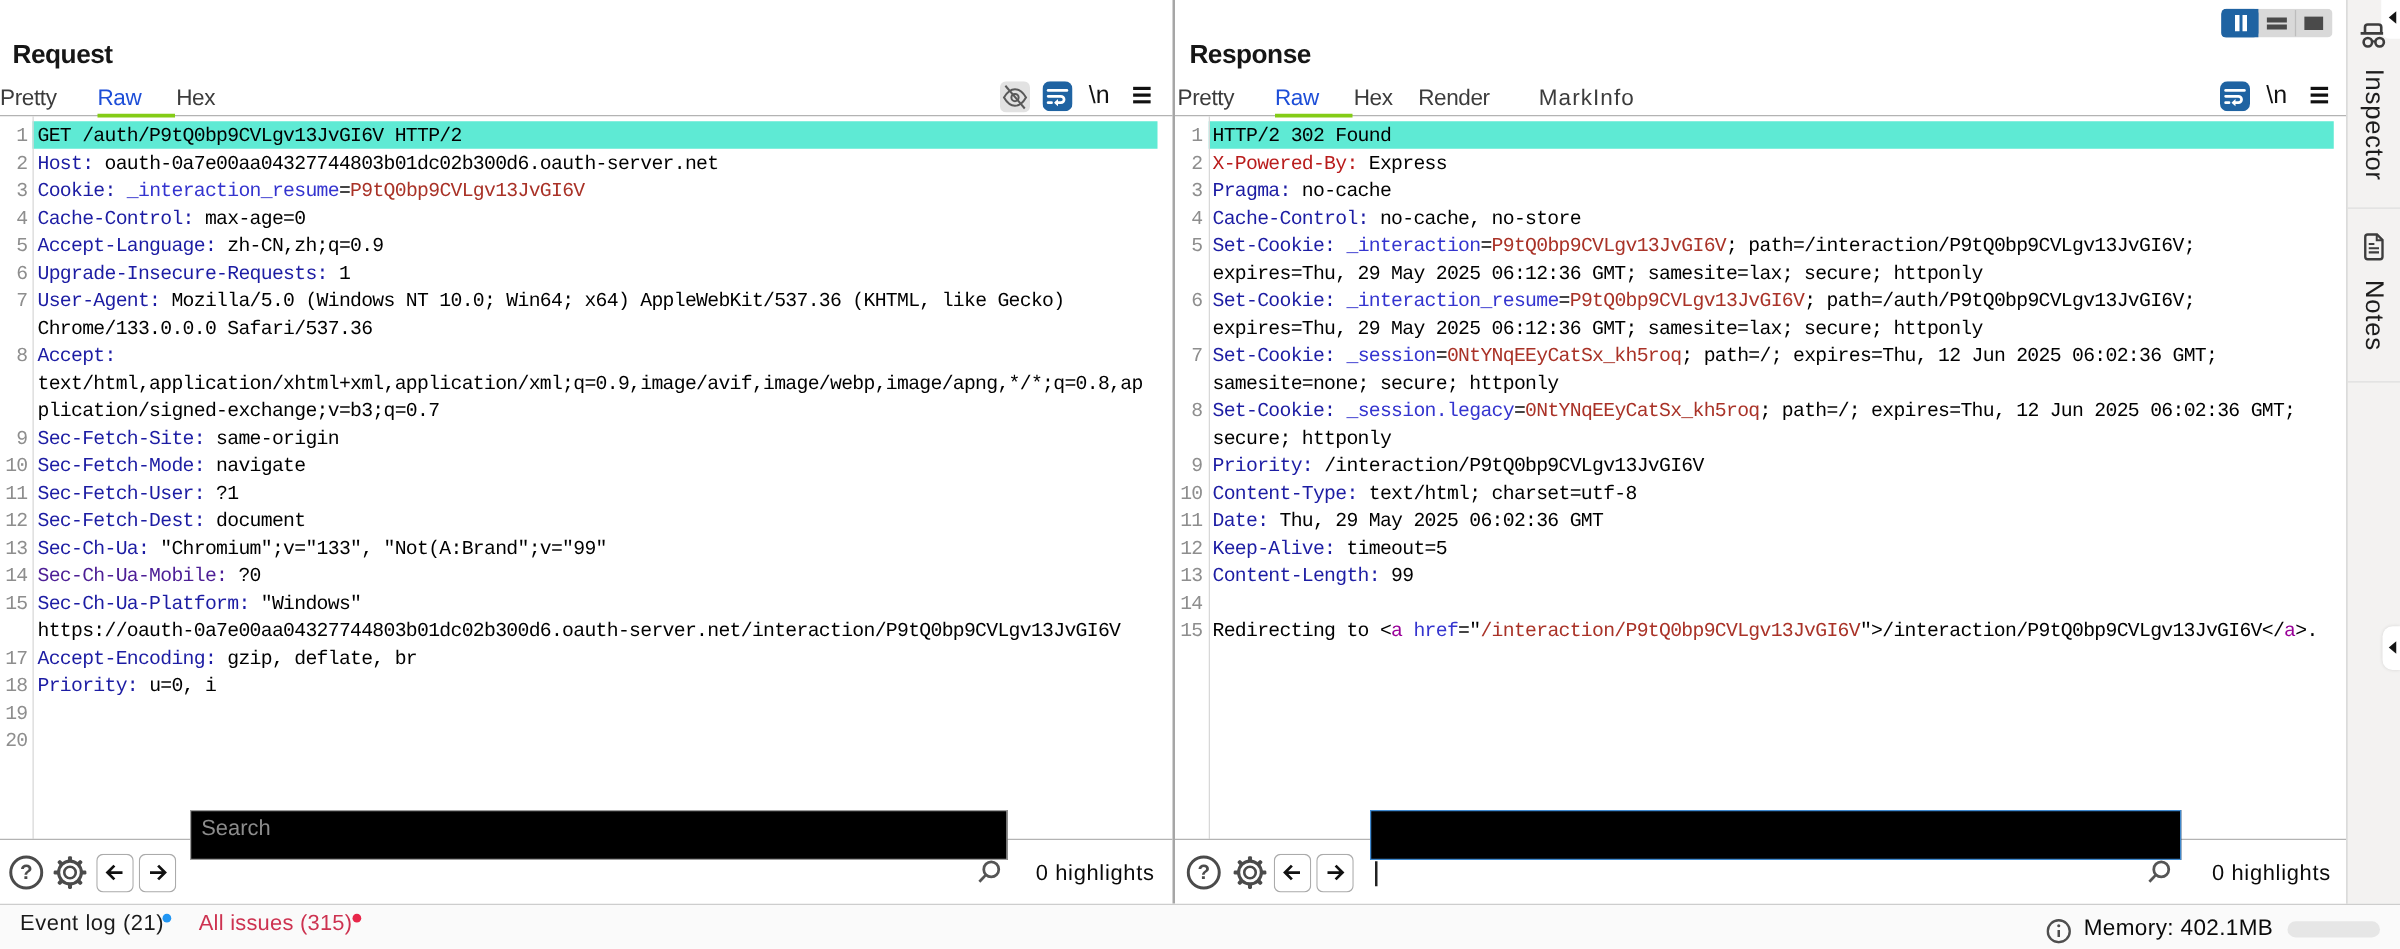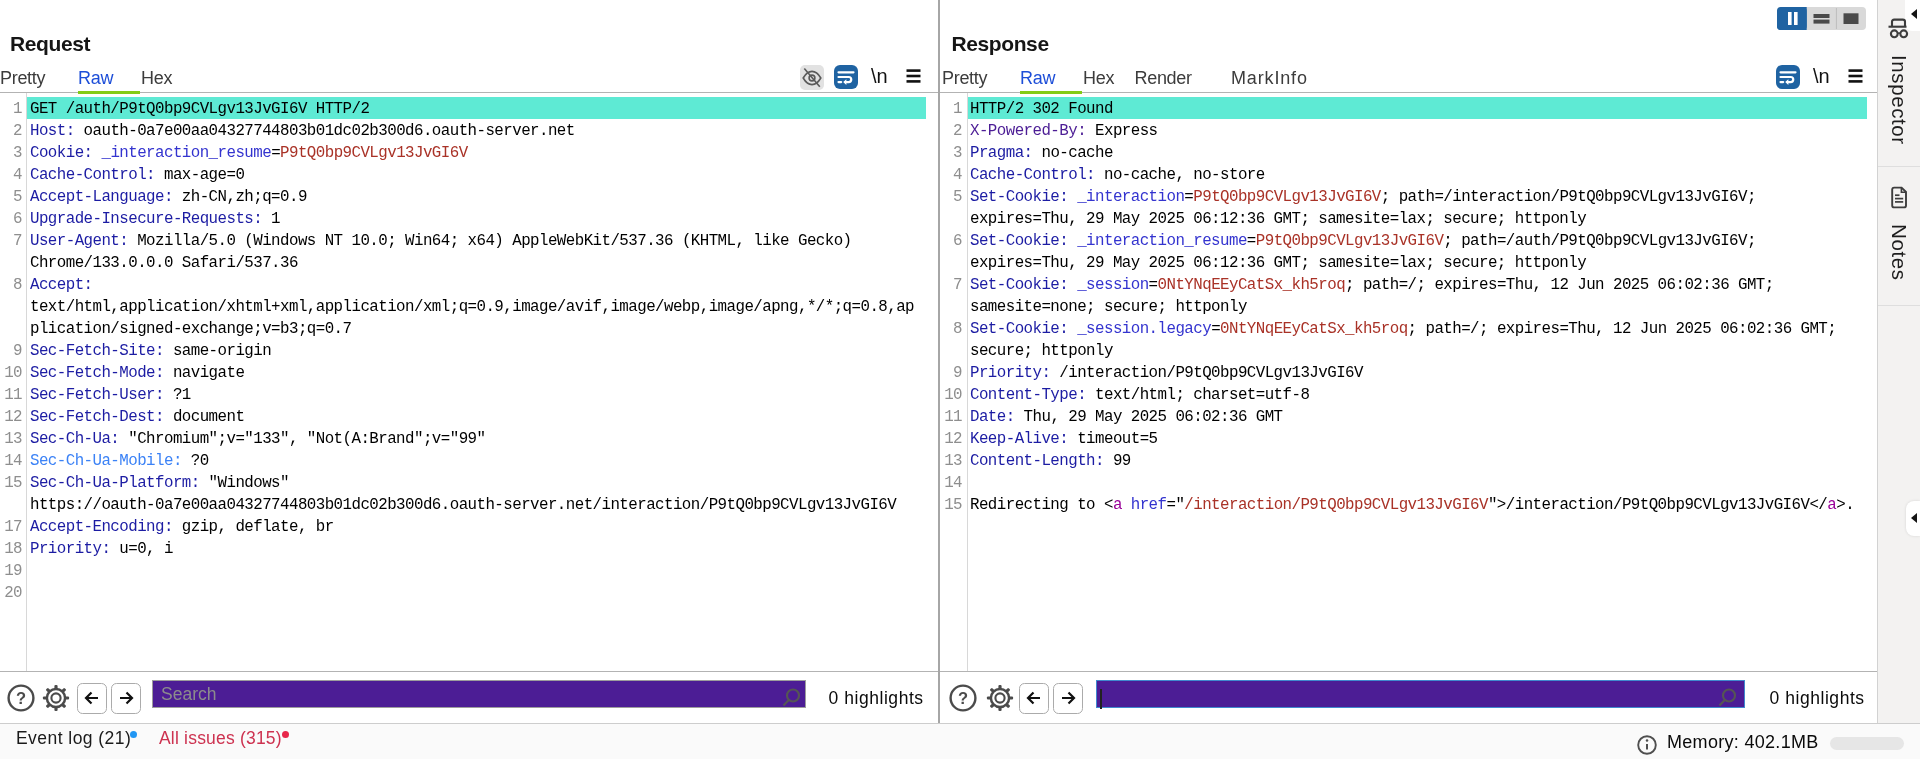--- a/index.html
+++ b/index.html
@@ -16,21 +16,21 @@
 .row{height:22px;line-height:24.6px;display:flex}
 .ln{font-weight:normal;color:#8e8e8e;text-align:right;flex:none;box-sizing:border-box}
 .tx{flex:none;box-sizing:border-box;color:#000}
 .hl .tx{background:#5eead4}
 .gut{position:absolute;width:1px;background:#d8d8d8}
 .req .ln{width:26px;padding-right:4px}
 .req .tx{width:900px;padding-left:4px}
 .resp .ln{width:27px;padding-right:4.5px}
 .resp .tx{width:900.5px;padding-left:3.5px}
 .botline{position:absolute;top:671px;height:1px;background:#b3b3b3}
-.sinput{position:absolute;top:680px;height:28px;background:#4c1d95;box-sizing:border-box}
+.sinput{position:absolute;top:648px;height:40px;background:#000000;box-sizing:border-box}
 .hlt{position:absolute;font-size:17.5px;color:#0a0a0a;letter-spacing:-0.2px}
 .vtext{position:absolute;writing-mode:vertical-rl;font-size:20.5px;color:#1d1d1d;letter-spacing:0.6px}
 </style></head>
 <body>
 
 <div class="panel" style="left:0;width:938px;height:724px">
 <div class="ptitle" style="left:10px">Request</div>
 <div class="tab" style="left:0px;width:77px">Pretty</div>
 <div class="tab sel" style="left:78px;width:62px">Raw</div>
 <div class="tab" style="left:141px;width:61px">Hex</div>
@@ -114,21 +114,21 @@
       <div class="row">
         <b class="ln">12</b>
         <span class="tx"><i style="color:#1c1ca3">Sec-Fetch-Dest:</i> document</span>
       </div>
       <div class="row">
         <b class="ln">13</b>
         <span class="tx"><i style="color:#1c1ca3">Sec-Ch-Ua:</i> "Chromium";v="133", "Not(A:Brand";v="99"</span>
       </div>
       <div class="row">
         <b class="ln">14</b>
-        <span class="tx"><i style="color:#3b82f6">Sec-Ch-Ua-Mobile:</i> ?0</span>
+        <span class="tx"><i style="color:#4c1d95">Sec-Ch-Ua-Mobile:</i> ?0</span>
       </div>
       <div class="row">
         <b class="ln">15</b>
         <span class="tx"><i style="color:#1c1ca3">Sec-Ch-Ua-Platform:</i> "Windows"</span>
       </div>
       <div class="row">
         <b class="ln"></b>
         <span class="tx">https://oauth-0a7e00aa04327744803b01dc02b300d6.oauth-server.net/interaction/P9tQ0bp9CVLgv13JvGI6V</span>
       </div>
       <div class="row">
@@ -205,21 +205,21 @@
 <line x1="0.5" y1="7" x2="14.5" y2="7" stroke="#111" stroke-width="2.6"></line>
 <line x1="0.5" y1="12.4" x2="14.5" y2="12.4" stroke="#111" stroke-width="2.6"></line>
 </svg>
 <div class="code resp" style="left:0;width:937.5px">
 <div class="row hl">
         <b class="ln">1</b>
         <span class="tx">HTTP/2 302 Found</span>
       </div>
       <div class="row">
         <b class="ln">2</b>
-        <span class="tx"><i style="color:#4c1d95">X-Powered-By:</i> Express</span>
+        <span class="tx"><i style="color:#b91c1c">X-Powered-By:</i> Express</span>
       </div>
       <div class="row">
         <b class="ln">3</b>
         <span class="tx"><i style="color:#1c1ca3">Pragma:</i> no-cache</span>
       </div>
       <div class="row">
         <b class="ln">4</b>
         <span class="tx"><i style="color:#1c1ca3">Cache-Control:</i> no-cache, no-store</span>
       </div>
       <div class="row">

